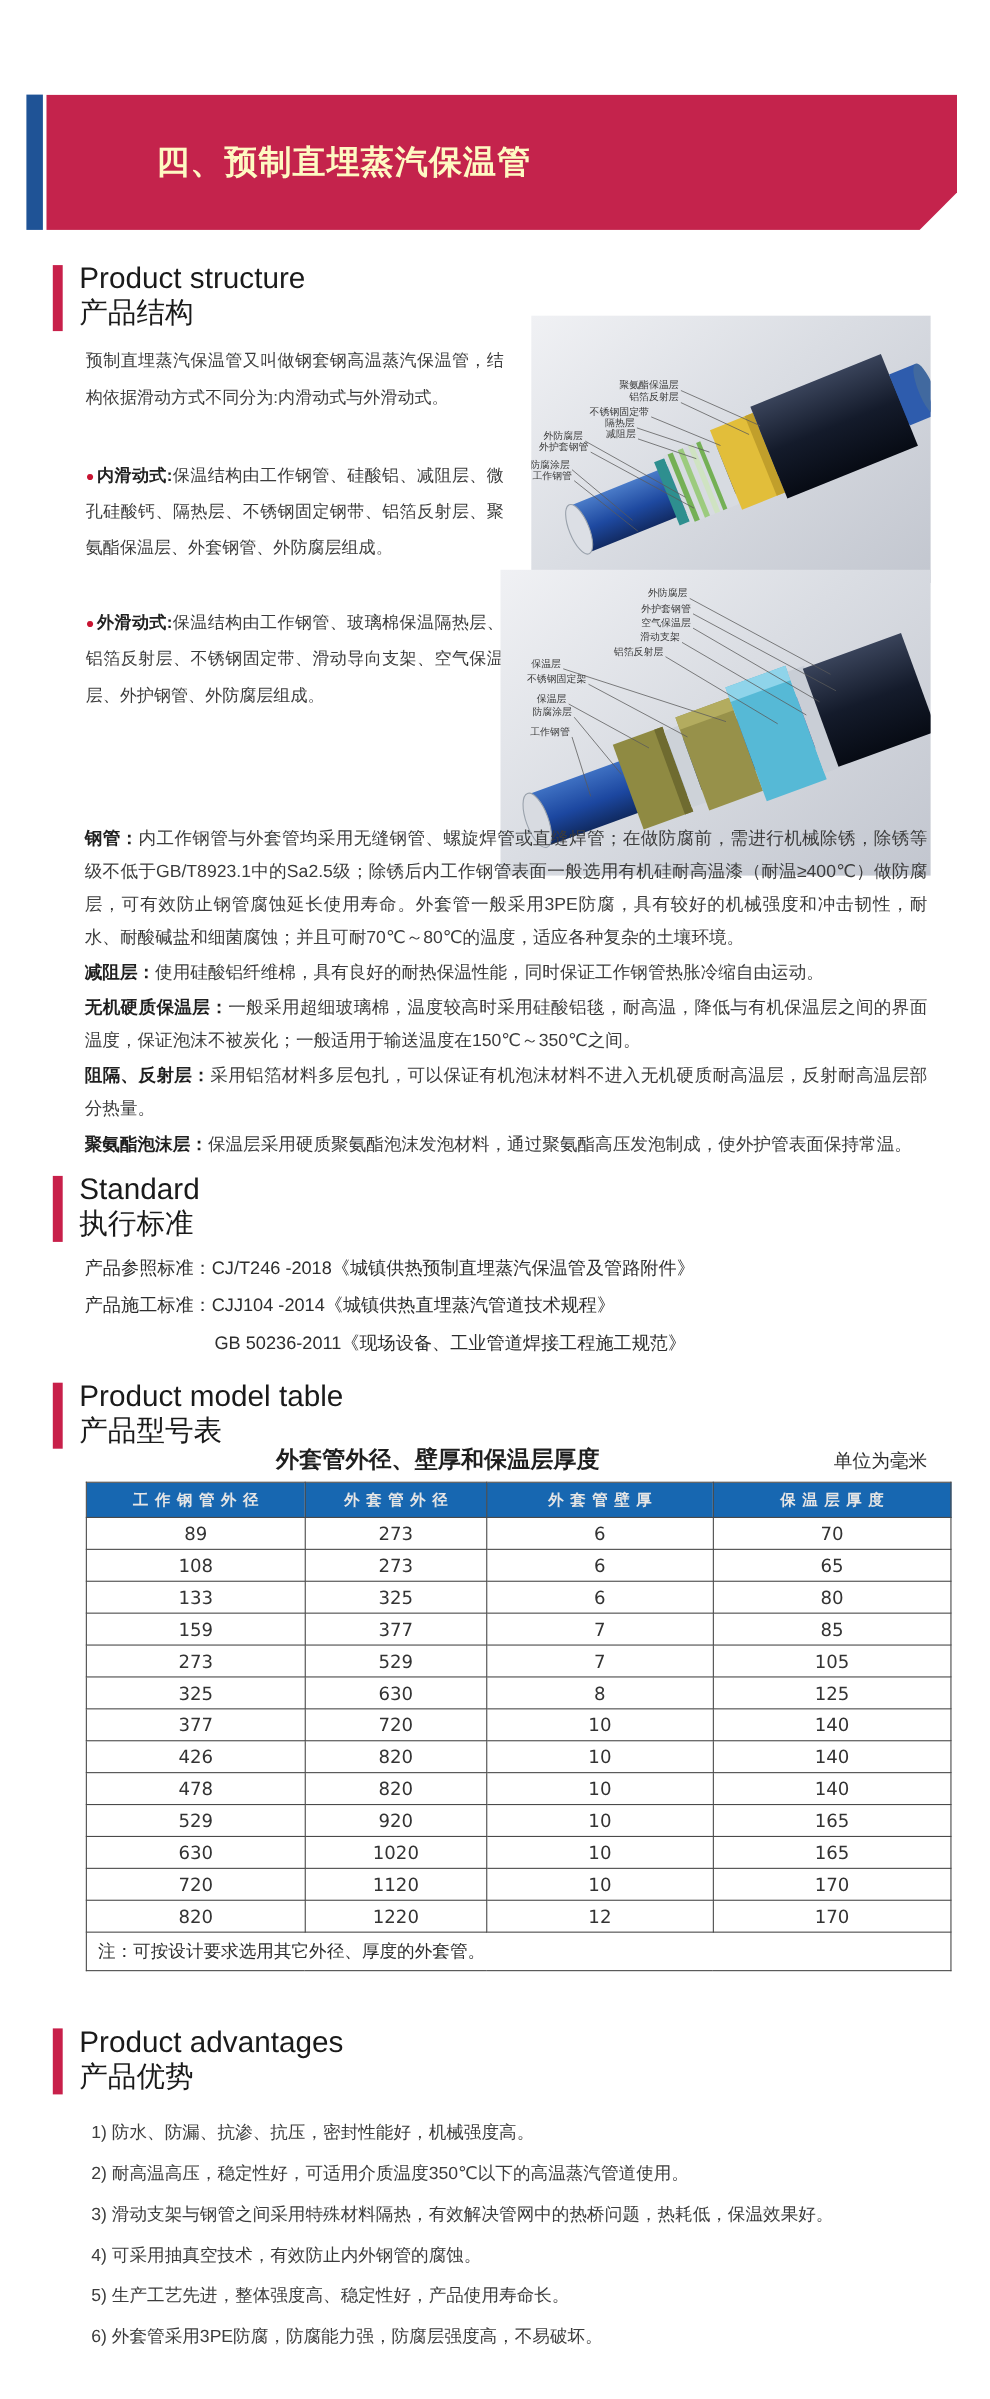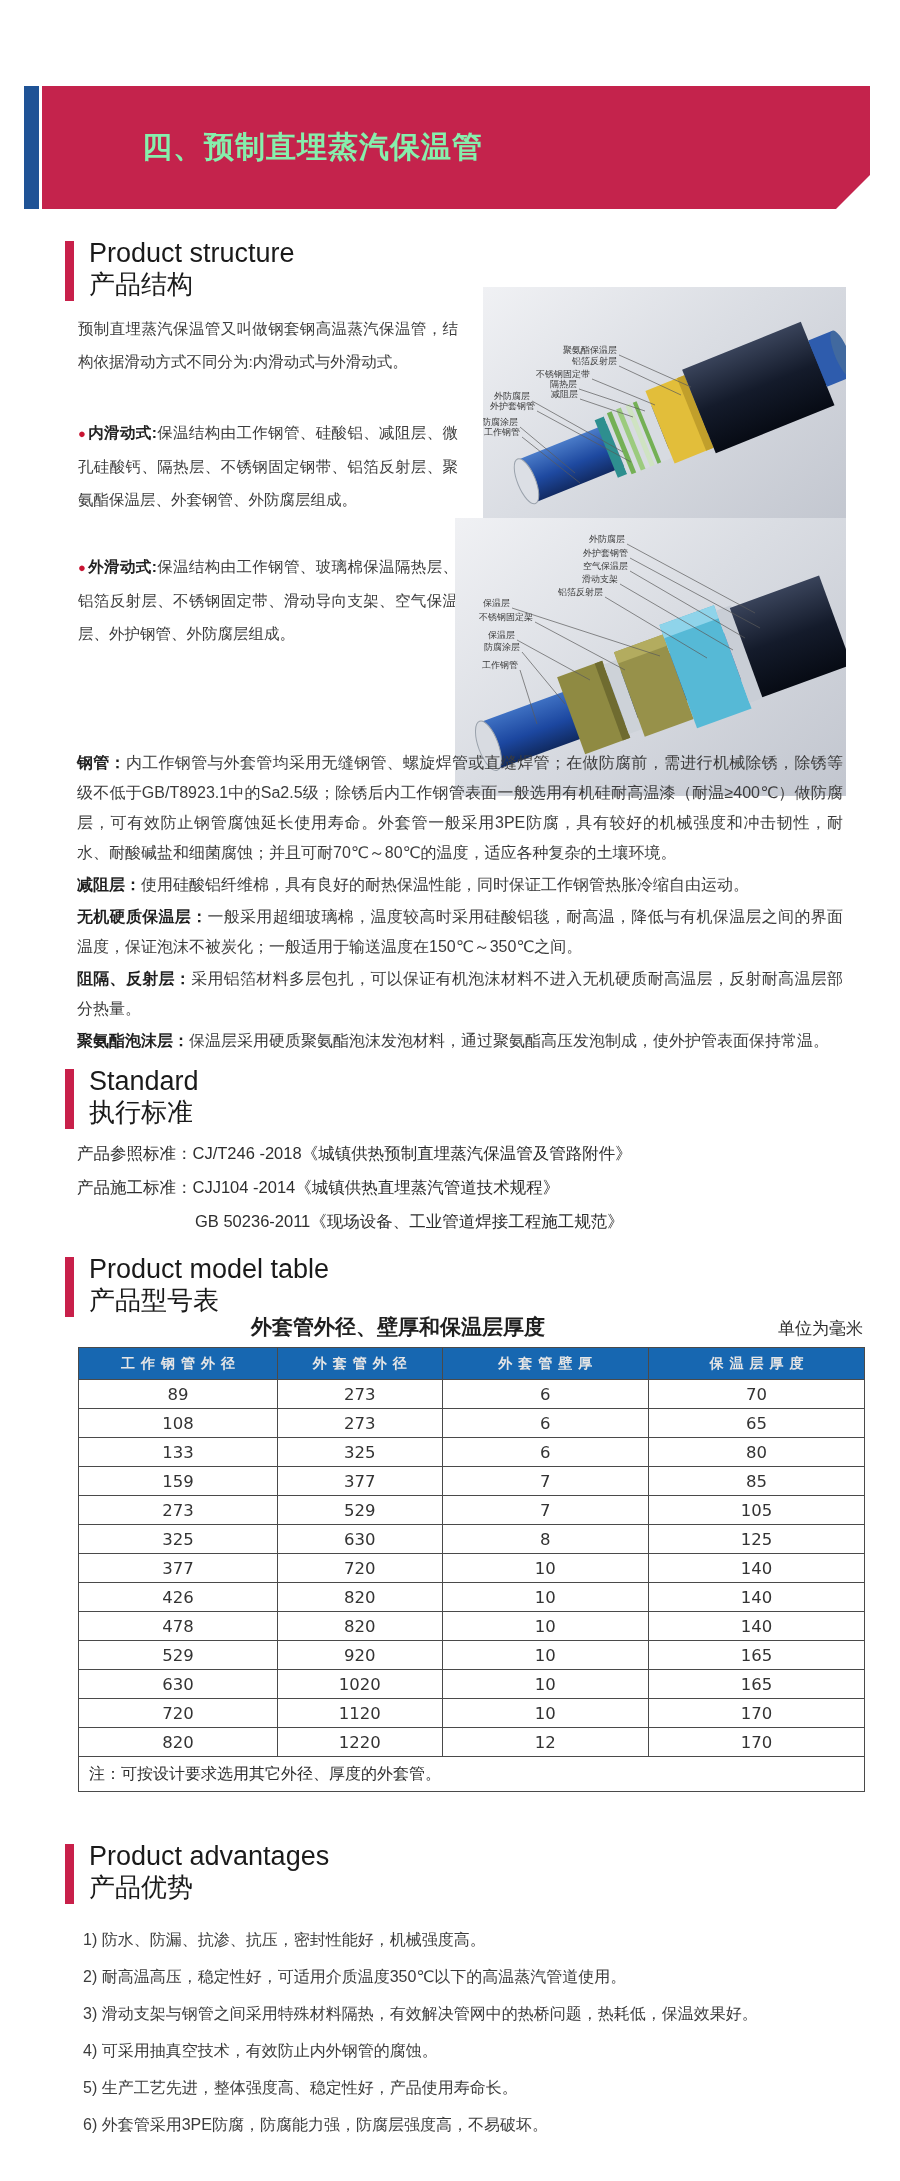--- a/index.html
+++ b/index.html
@@ -3,23 +3,23 @@
 <meta charset="utf-8">
 <style>
   html,body{margin:0;padding:0;background:#ffffff;}
   .page{position:relative;width:900px;height:2181px;background:#fff;overflow:hidden;
         font-family:"Liberation Sans","DejaVu Sans",sans-serif;color:#3c3c3c;}
   
   .banner-blue{position:absolute;left:24px;top:86px;width:15px;height:123px;background:#1F5396;}
   .banner{position:absolute;left:42px;top:86px;width:828px;height:123px;background:#C4234C;
           clip-path:polygon(0 0,100% 0,100% calc(100% - 34px),calc(100% - 34px) 100%,0 100%);
           display:flex;align-items:center;}
-  .banner h1{margin:0 0 0 100px;font-size:30px;font-weight:bold;color:#86efac;letter-spacing:1px;}
-  
-  .sec{position:absolute;left:48px;margin-left:17px;}
+  .banner h1{margin:0 0 0 100px;font-size:30px;font-weight:bold;color:#fef9c3;letter-spacing:1px;}
+  
+  .sec{position:absolute;left:48px;}
   .sec .bar{position:absolute;left:0;top:3px;width:9px;height:60px;background:#C8204A;}
   .sec .en{margin:0 0 0 24px;font-size:27px;font-weight:400;color:#1a1a1a;line-height:30px;}
   .sec .cn{margin:0 0 0 24px;font-size:26px;font-weight:400;color:#1a1a1a;line-height:32px;}
   
   .leftcol{position:absolute;left:78px;width:380px;font-size:15.5px;line-height:33px;
            text-align:justify;color:#3c3c3c;}
   .leftcol .dot{color:#C81432;font-size:13px;margin-right:2px;}
   .leftcol b{color:#222;}
   
   .panel{position:absolute;background:linear-gradient(140deg,#F0F1F4 0%,#DADDE3 45%,#C2C6CF 100%);}
@@ -30,21 +30,21 @@
   .bodytext{position:absolute;left:77px;top:748px;width:766px;}
   .bodytext p{margin:0 0 2px 0;font-size:16px;line-height:30px;text-align:justify;color:#3c3c3c;}
   .bodytext b{color:#1f1f1f;}
   
   .standard{position:absolute;left:77px;top:1143px;width:766px;}
   .standard p{margin:0 0 14px 0;font-size:16.5px;line-height:20px;color:#2e2e2e;}
   .standard p.indent{padding-left:118px;}
   
   .tbl-caption{position:absolute;left:78px;top:1313px;width:640px;text-align:center;
                font-size:21px;font-weight:bold;color:#1f1f1f;}
-  .tbl-unit{position:absolute;left:720px;top:1317px;width:143px;text-align:right;
+  .tbl-unit{position:absolute;left:700px;top:1317px;width:143px;text-align:right;
             font-size:17px;color:#2e2e2e;}
   table.model{position:absolute;left:78px;top:1347px;width:787px;border-collapse:collapse;
               table-layout:fixed;}
   table.model th,table.model td{border:1px solid #4a4a4a;text-align:center;padding:0;}
   table.model th{background:#1767B1;color:#e5e5e5;font-weight:bold;font-size:14px;
                  letter-spacing:6px;padding-left:6px;height:31px;}
   table.model td{font-size:16.5px;color:#333;height:28px;font-family:"DejaVu Sans","Liberation Sans",sans-serif;}
   table.model td.note{height:34px;text-align:left;padding-left:10px;font-size:16px;color:#2e2e2e;}
   
   .advs{position:absolute;left:83px;top:1925px;width:770px;}

